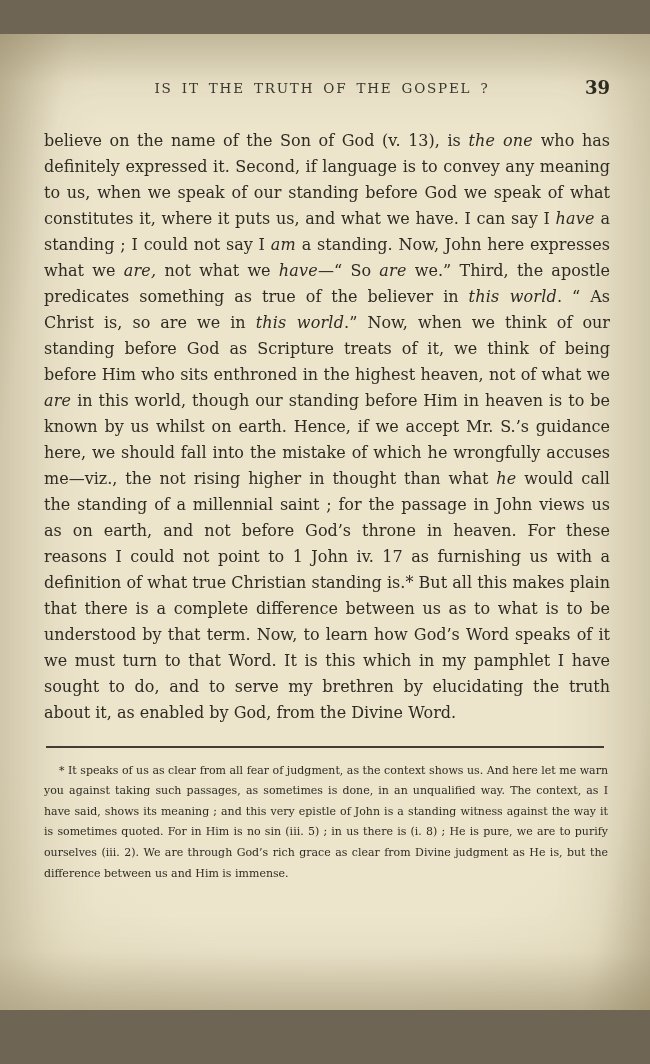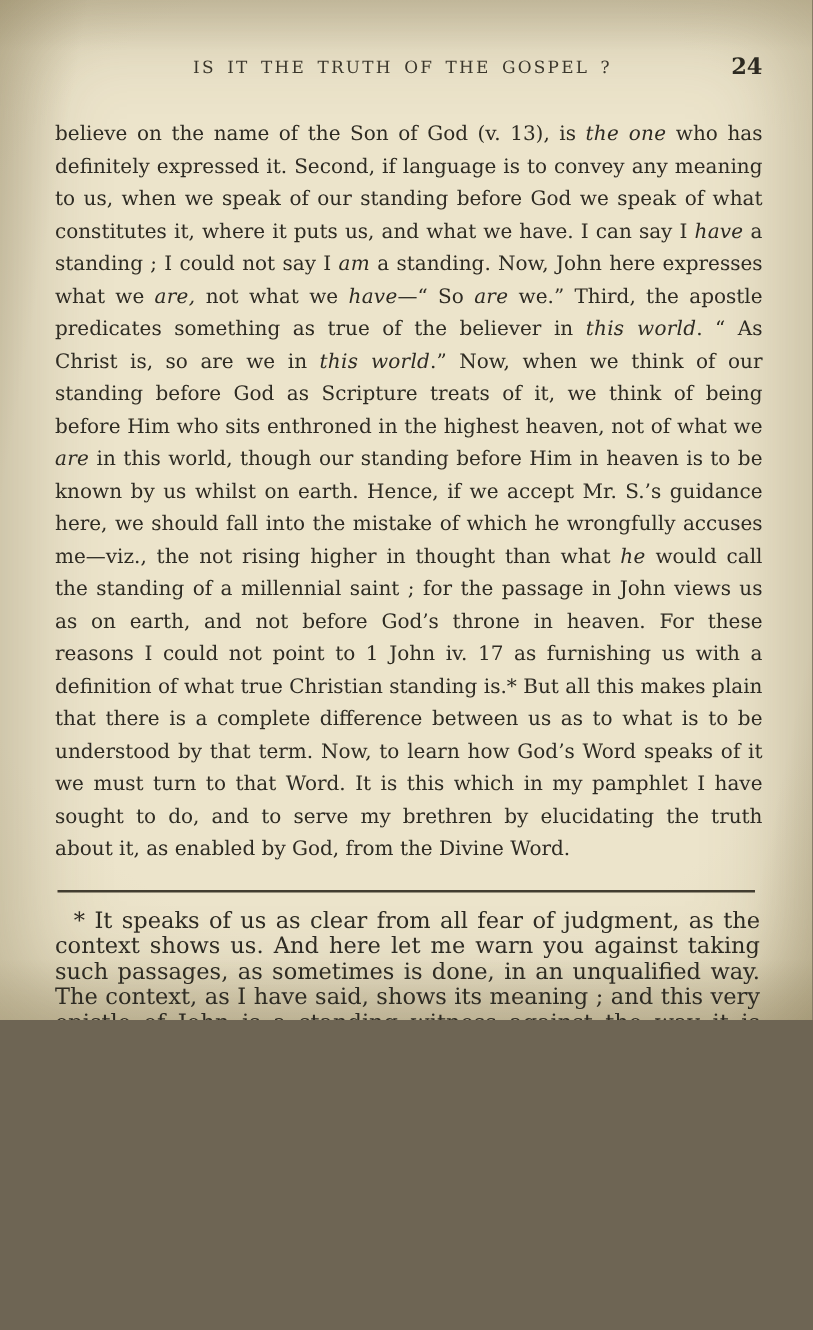--- a/index.html
+++ b/index.html
@@ -2,34 +2,35 @@
 <html><head>
 <meta charset="utf-8">
 <style>
   html, body {
     margin: 0;
     padding: 0;
     background: #6e6554;
   }
   .page {
     width: 650px;
-    height: 816px;
+    height: 976px;
     box-sizing: border-box;
     position: relative;
     overflow: hidden;
     padding: 46px 40px 0 44px;
     background:
       linear-gradient(100deg, rgba(118,102,64,0.22), rgba(118,102,64,0) 9%),
       linear-gradient(-78deg, rgba(118,102,64,0.20), rgba(118,102,64,0) 8%),
       linear-gradient(180deg, rgba(118,102,64,0.16), rgba(118,102,64,0) 5%),
       linear-gradient(0deg, rgba(118,102,64,0.18), rgba(118,102,64,0) 6%),
       radial-gradient(ellipse 115% 95% at 50% 45%, #ece4cb 52%, #e2d9bb 78%, #c9be9b 100%);
     box-shadow: inset 0 0 70px 18px rgba(104,89,54,0.30);
     font-family: "DejaVu Serif", "Liberation Serif", serif;
     color: #2e2b23;
+    margin-top: 34px;
   }
   .running-header {
     position: relative;
     height: 24px;
     margin-bottom: 24px;
   }
   .header-title {
     display: block;
     text-align: center;
     font-size: 13.5px;
@@ -56,36 +57,36 @@
   .body-text i {
     letter-spacing: 0.2px;
   }
   .footnote-rule {
     border: none;
     height: 1.6px;
     background: #423d30;
     margin: 20px 6px 13px 2px;
   }
   .footnote {
-    font-size: 18px;
+    font-size: 11px;
     line-height: 20.6px;
     text-align: justify;
     text-indent: 15px;
     color: #2e2b23;
     padding-right: 2px;
   }
 </style>
 </head>
 <body>
 
 <div class="page">
 
   <div class="running-header">
     <span class="header-title">IS IT THE TRUTH OF THE GOSPEL ?</span>
-    <span class="page-number">24</span>
+    <span class="page-number">39</span>
   </div>
 
   <div class="body-text"><span>believe on the name of the Son of God (v. 13), is </span><i>the one</i><span> who has definitely expressed it.  Second, if language is to convey any meaning to us, when we speak of our standing before God we speak of what constitutes it, where it puts us, and what we have.  I can say I </span><i>have</i><span> a standing ; I could not say I </span><i>am</i><span> a standing.  Now, John here expresses what we </span><i>are,</i><span> not what we </span><i>have</i><span>—“ So </span><i>are</i><span> we.”  Third, the apostle predicates something as true of the believer in </span><i>this world</i><span>.  “ As Christ is, so are we in </span><i>this world</i><span>.”  Now, when we think of our standing before God as Scripture treats of it, we think of being before Him who sits enthroned in the highest heaven, not of what we </span><i>are</i><span> in this world, though our standing before Him in heaven is to be known by us whilst on earth.  Hence, if we accept Mr. S.’s guidance here, we should fall into the mistake of which he wrongfully accuses me—viz., the not rising higher in thought than what </span><i>he</i><span> would call the standing of a millennial saint ; for the passage in John views us as on earth, and not before God’s throne in heaven.  For these reasons I could not point to 1 John iv. 17 as furnishing us with a definition of what true Christian standing is.*  But all this makes plain that there is a complete difference between us as to what is to be understood by that term.  Now, to learn how God’s Word speaks of it we must turn to that Word.  It is this which in my pamphlet I have sought to do, and to serve my brethren by elucidating the truth about it, as enabled by God, from the Divine Word.</span></div>
 
   <hr class="footnote-rule">
 
   <div class="footnote">* It speaks of us as clear from all fear of judgment, as the context shows us.  And here let me warn you against taking such passages, as sometimes is done, in an unqualified way.  The context, as I have said, shows its meaning ; and this very epistle of John is a standing witness against the way it is sometimes quoted.  For in Him is no sin (iii. 5) ; in us there is (i. 8) ; He is pure, we are to purify ourselves (iii. 2).  We are through God’s rich grace as clear from Divine judgment as He is, but the difference between us and Him is immense.</div>
 
 </div>
 

